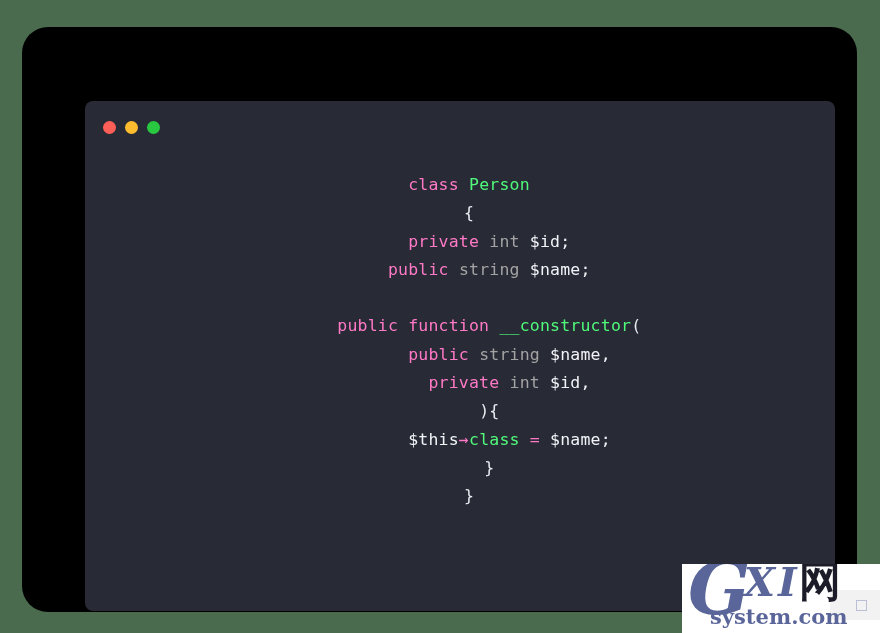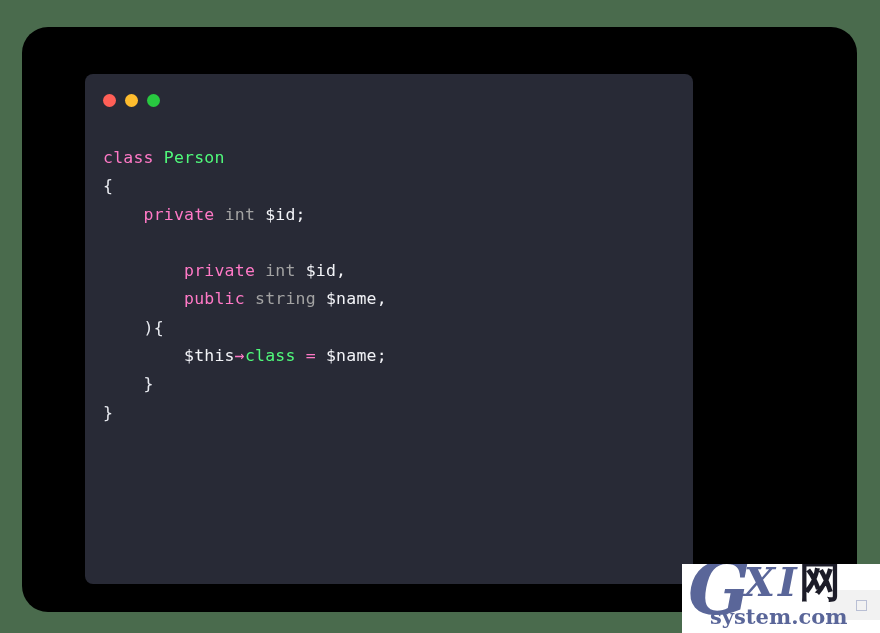--- a/index.html
+++ b/index.html
@@ -30,26 +30,27 @@
     width: 835px;
     height: 585px;
     background: #000000;
     border-radius: 26px;
   }
 
   
   #editor-window {
     position: absolute;
     left: 63px;
-    top: 47px;
-    width: 608px;
+    top: 74px;
+    width: 750px;
     height: 510px;
     background: #282a36;
     border-radius: 8px;
     overflow: hidden;
+    text-align: center;
   }
 
   
   #titlebar {
     position: absolute;
     left: 0;
     top: 0;
     width: 100%;
     height: 52px;
     display: flex;
@@ -193,27 +194,29 @@
       </div>
 
       <div id="code-area">
 
         <div class="code-line"><span class="tok-kw">class</span><span class="tok-plain"> </span><span class="tok-name">Person</span></div>
 
         <div class="code-line"><span class="tok-punct">{</span></div>
 
         <div class="code-line"><span class="tok-plain">    </span><span class="tok-kw">private</span><span class="tok-plain"> </span><span class="tok-type">int</span><span class="tok-plain"> $id;</span></div>
 
+        <div class="code-line"><span class="tok-plain">    </span><span class="tok-kw">public</span><span class="tok-plain"> </span><span class="tok-type">string</span><span class="tok-plain"> $name;</span></div>
 
         <div class="code-line">&nbsp;</div>
 
+        <div class="code-line"><span class="tok-plain">    </span><span class="tok-kw">public function</span><span class="tok-plain"> </span><span class="tok-name">__constructor</span><span class="tok-punct">(</span></div>
+
+        <div class="code-line"><span class="tok-plain">        </span><span class="tok-kw">public</span><span class="tok-plain"> </span><span class="tok-type">string</span><span class="tok-plain"> $name,</span></div>
 
         <div class="code-line"><span class="tok-plain">        </span><span class="tok-kw">private</span><span class="tok-plain"> </span><span class="tok-type">int</span><span class="tok-plain"> $id,</span></div>
-
-        <div class="code-line"><span class="tok-plain">        </span><span class="tok-kw">public</span><span class="tok-plain"> </span><span class="tok-type">string</span><span class="tok-plain"> $name,</span></div>
 
 
         <div class="code-line"><span class="tok-plain">    </span><span class="tok-punct">){</span></div>
 
 
         <div class="code-line"><span class="tok-plain">        $this</span><span class="tok-op">→</span><span class="tok-name">class</span><span class="tok-plain"> </span><span class="tok-op">=</span><span class="tok-plain"> $name;</span></div>
 
 
         <div class="code-line"><span class="tok-plain">    </span><span class="tok-punct">}</span></div>
 

